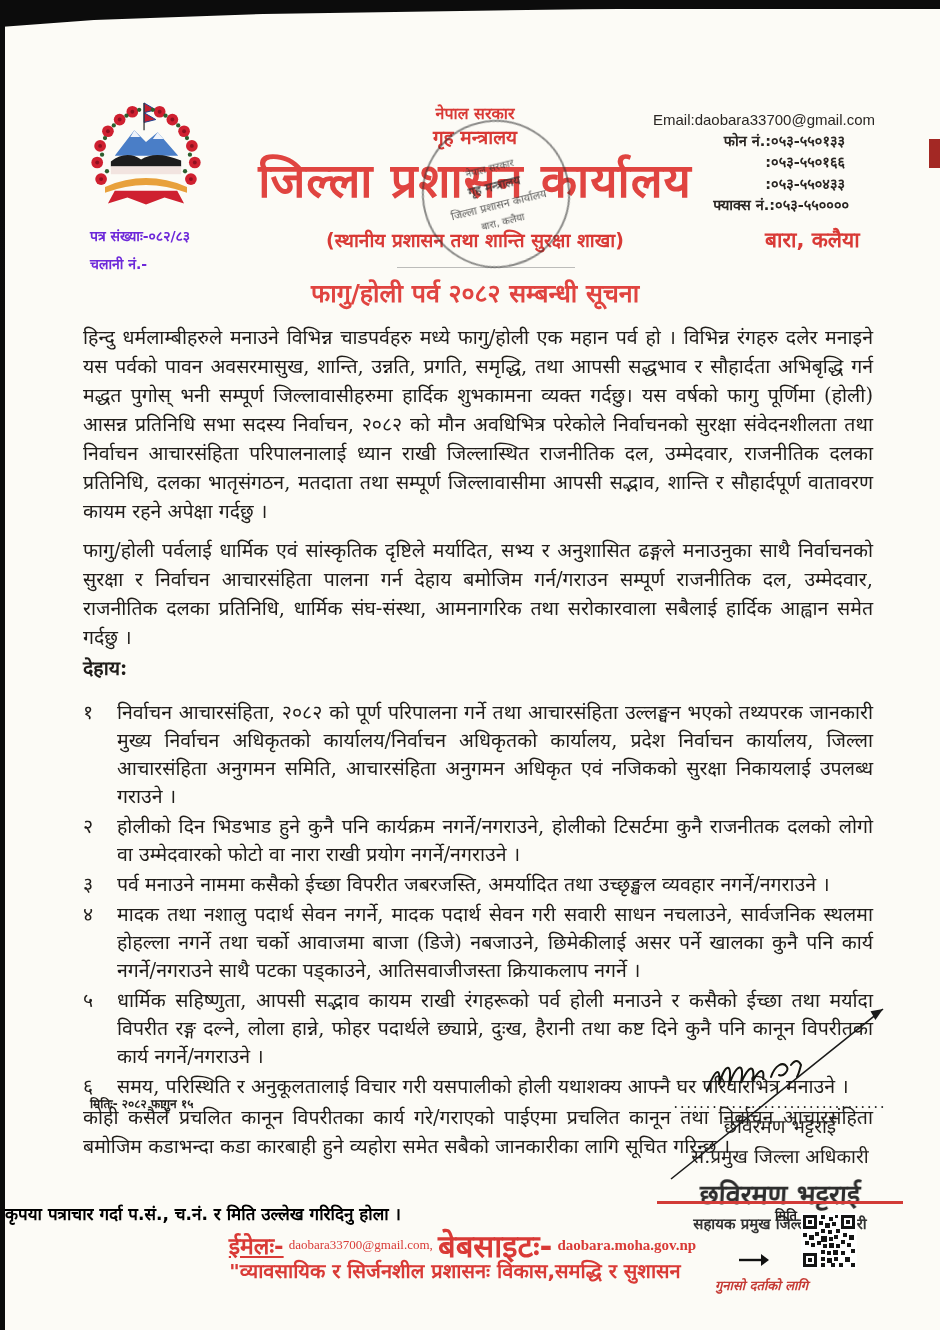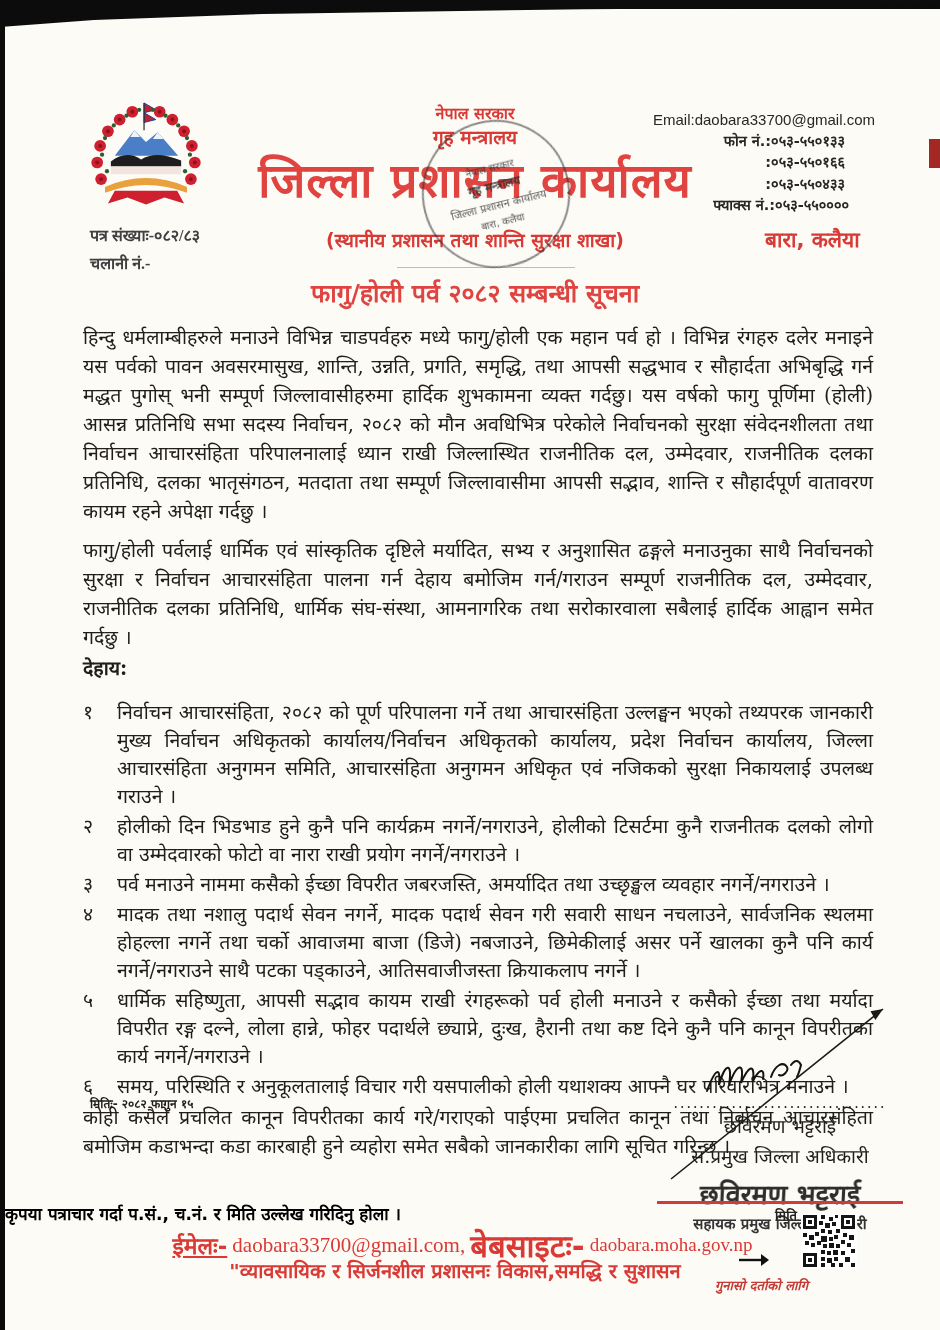--- a/index.html
+++ b/index.html
@@ -18,21 +18,21 @@
   .edge-left{position:absolute;top:0;left:0;width:5px;height:340px;background:linear-gradient(#0c0c0c 60%,rgba(12,12,12,0));z-index:40;}
   .edge-red-blot{position:absolute;left:929px;top:139px;width:11px;height:29px;background:#a32824;z-index:40;}
   
   .emblem{position:absolute;left:82px;top:92px;width:118px;height:122px;}
   .h-center{position:absolute;left:0;width:940px;text-align:center;}
   .govt{top:93px;color:#d93a36;font-size:16px;font-weight:bold;}
   .ministry{top:115px;color:#d93a36;font-size:19px;font-weight:bold;}
   .office{top:138px;color:#e04440;font-size:47px;font-weight:bold;letter-spacing:1px;}
   .branch{top:218px;color:#d93a36;font-size:19px;font-weight:bold;}
   .location{position:absolute;left:760px;top:216px;color:#d93a36;font-size:21px;font-weight:bold;}
-  .refs{position:absolute;left:85px;top:213px;color:#404040;font-size:16px;font-weight:bold;line-height:28px;font-family:Liberation Serif, serif;}
+  .refs{position:absolute;left:85px;top:213px;color:#6d28d9;font-size:14px;font-weight:bold;line-height:28px;}
   .contact{position:absolute;top:100px;left:560px;width:310px;text-align:right;color:#2a2623;font-size:15px;line-height:21.5px;}
   .contact .em{font-family:"Liberation Sans",sans-serif;}
   .contact .ph{padding-right:30px;font-weight:bold;font-size:14.5px;}
   .contact .fx{padding-right:26px;font-weight:bold;font-size:14.5px;}
   
   .stamp{
     position:absolute;left:417px;top:111px;width:144px;height:144px;border-radius:50%;
     border:2px solid rgba(45,45,45,.55);transform:rotate(-14deg);
     display:flex;flex-direction:column;align-items:center;justify-content:center;gap:3px;
     color:rgba(40,40,40,.78);filter:blur(.3px);z-index:5;
@@ -70,22 +70,22 @@
   .sig-desig{font-size:19px;margin-top:4px;}
   .stamp-name{font-size:27px;font-weight:bold;color:#2d2d2d;margin-top:6px;transform:skewX(-3deg);filter:blur(.35px);}
   .stamp-desig{font-size:15px;font-weight:bold;color:#333;margin-top:1px;filter:blur(.3px);}
   .stamp-redline{position:absolute;left:652px;top:1192px;width:246px;height:3px;background:#d23b37;z-index:3;}
   .stamp-miti{position:absolute;left:770px;top:1197px;font-size:13px;font-weight:bold;color:#222;filter:blur(.3px);}
   
   .foot-note{position:absolute;left:0;top:1193px;width:905px;text-align:left;color:#000000;font-size:17px;font-weight:bold;}
   .foot-links{position:absolute;left:0;top:1215px;width:915px;text-align:center;color:#d93a36;}
   .foot-links .biglabel{font-size:23px;font-weight:bold;text-decoration:underline;vertical-align:middle;}
   .foot-links .biglabel2{font-size:31px;font-weight:bold;vertical-align:middle;}
-  .foot-links .addr{font-size:21px;font-family:"Liberation Serif",serif;vertical-align:middle;}
-  .foot-links .addr2{font-size:19px;font-weight:normal;font-family:"Liberation Serif",serif;vertical-align:middle;}
+  .foot-links .addr{font-size:13px;font-family:"Liberation Serif",serif;vertical-align:middle;}
+  .foot-links .addr2{font-size:15px;font-weight:bold;font-family:"Liberation Serif",serif;vertical-align:middle;}
   .foot-slogan{position:absolute;left:0;top:1248px;width:900px;text-align:center;color:#d93a36;font-size:20px;font-weight:bold;}
   .qr-caption{position:absolute;left:710px;top:1267px;color:#c53b35;font-size:13px;font-style:italic;font-weight:bold;}
   .qr-arrow{position:absolute;left:732px;top:1244px;}
   .qr{position:absolute;left:796px;top:1204px;width:56px;height:56px;background:#fff;}
 </style>
 </head>
 <body>
 
 <div class="paper">
 

